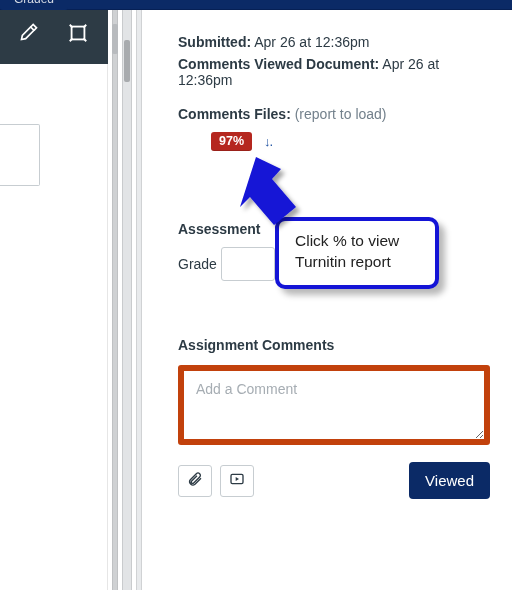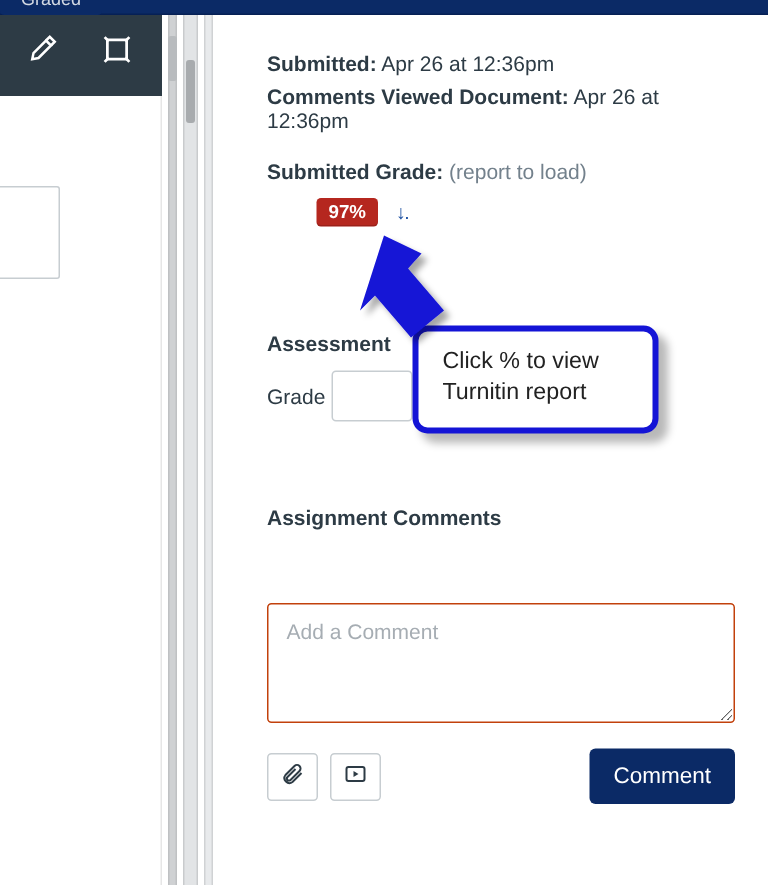--- a/index.html
+++ b/index.html
@@ -115,25 +115,24 @@
   .gradeinput {
     width: 54px; height: 34px;
     border: 1px solid #c7cdd1; border-radius: 3px;
     padding: 4px 6px; font-size: 14px;
   }
 
   .commentsblock { margin-top: 56px; }
   .commentsblock .hdr { font-weight: 700; margin-bottom: 12px; }
   .commentarea {
     width: 100%; height: 80px;
-    border: 1px solid #c2410c; border-radius: 3px;
+    border: 6px solid #c2410c; border-radius: 3px;
     padding: 10px 12px;
     font-family: inherit; font-size: 14px; color: #2d3b45;
     resize: both;
-    margin-top: 37px;
   }
   .commentarea::placeholder { color: #a6adb3; }
 
   .actionrow { display: flex; align-items: center; justify-content: space-between; margin-top: 14px; }
   .iconbtns { display: flex; gap: 8px; }
   .iconbtn {
     width: 34px; height: 32px;
     border: 1px solid #c7cdd1; border-radius: 3px;
     background: #fff; display: flex; align-items: center; justify-content: center;
     color: #2d3b45;
@@ -204,21 +203,21 @@
   <div class="main">
     <div class="row">
       <b>Submitted:</b>
       <span>Apr 26 at 12:36pm</span>
     </div>
     <div class="row">
       <b>Comments Viewed Document:</b>
       <span>Apr 26 at 12:36pm</span>
     </div>
     <div class="files-label">
-      <b>Submitted Grade:</b>
+      <b>Comments Files:</b>
       <span class="hint">(report to load)</span>
     </div>
     <div class="fileline">
       <span class="pctbadge">97%</span>
       <span class="dlicon">↓.</span>
     </div>
 
     <div class="assessblock">
       <div class="hdr">Assessment</div>
       <div>
@@ -241,21 +240,21 @@
           </button>
           <button class="iconbtn">
             <span>
               <svg width="16" height="16" viewBox="0 0 24 24" fill="none" stroke="#2d3b45" stroke-width="2">
                   <rect x="3" y="5" width="18" height="14" rx="2"></rect>
                   <path d="M10 9l5 3-5 3z" fill="#2d3b45" stroke="none"></path>
                 </svg>
             </span>
           </button>
         </div>
-        <button class="submitbtn">Comment</button>
+        <button class="submitbtn">Viewed</button>
       </div>
     </div>
 
     <div class="callout">
       <svg class="arrow" width="150" height="120">
         <defs>
           <filter id="sh" x="-20%" y="-20%" width="160%" height="160%">
             <feDropShadow dx="4" dy="4" stdDeviation="2" flood-color="rgba(0,0,0,0.35)"></feDropShadow>
           </filter>
         </defs>

